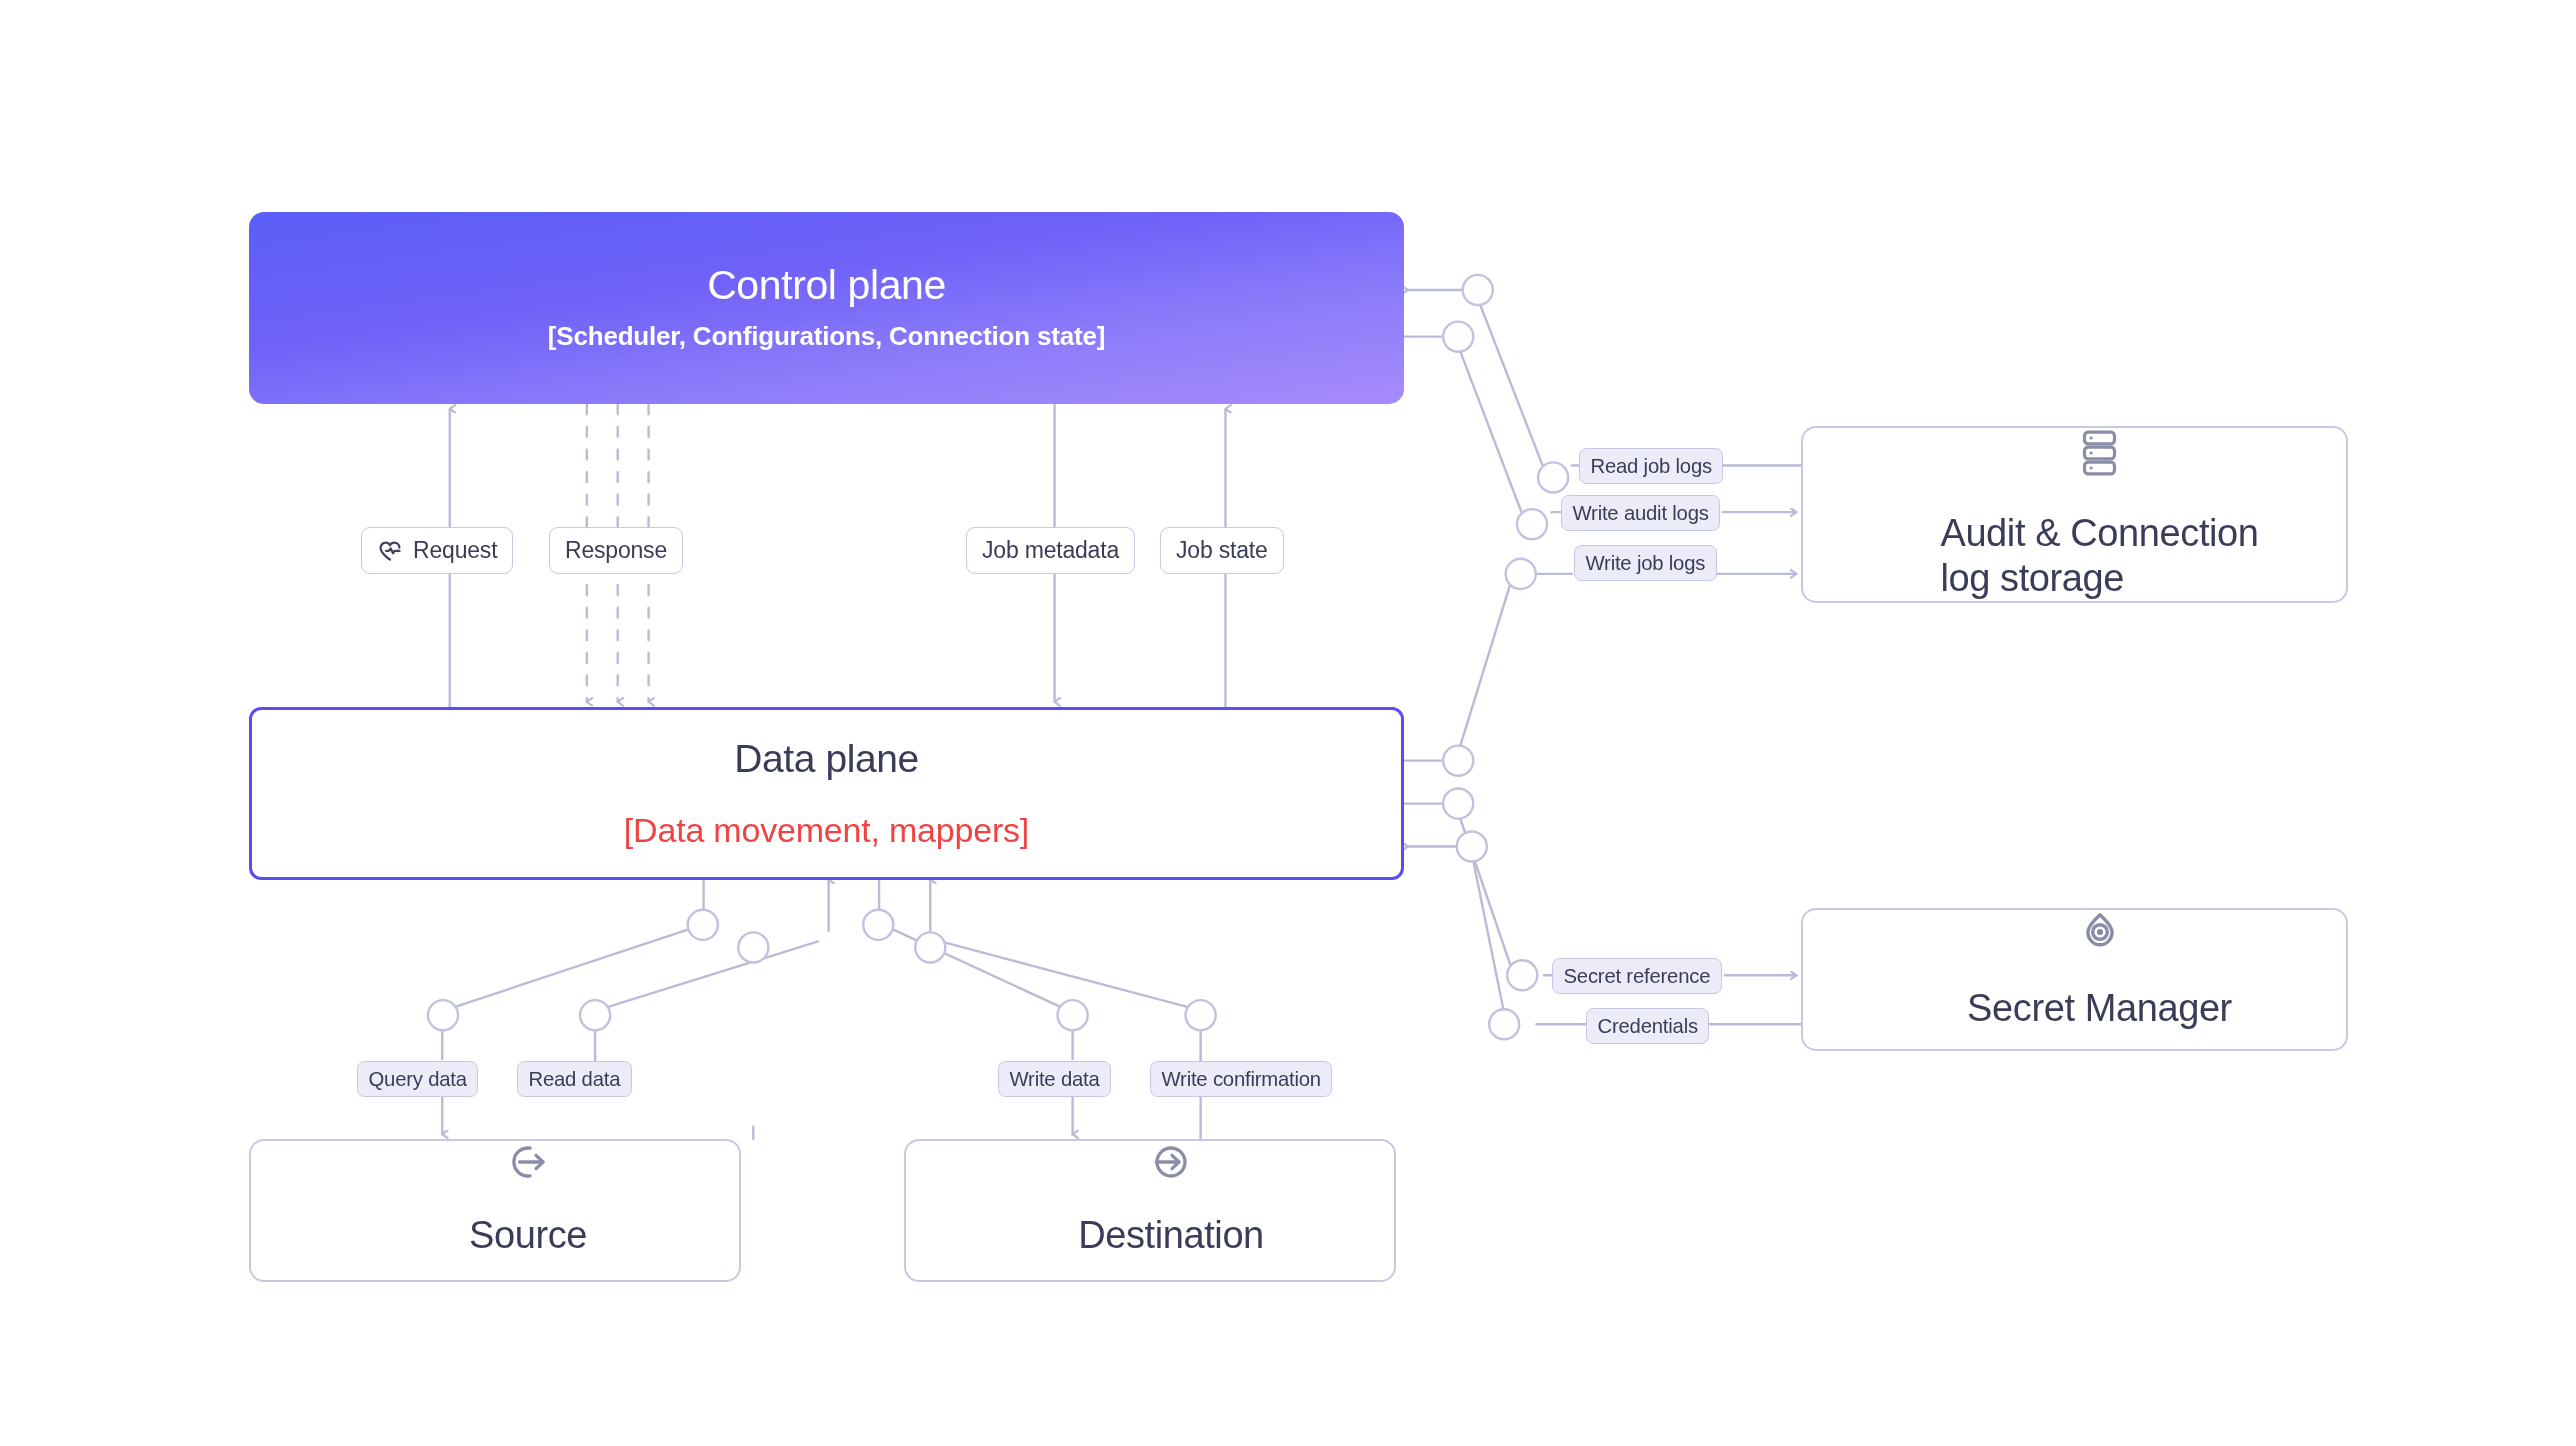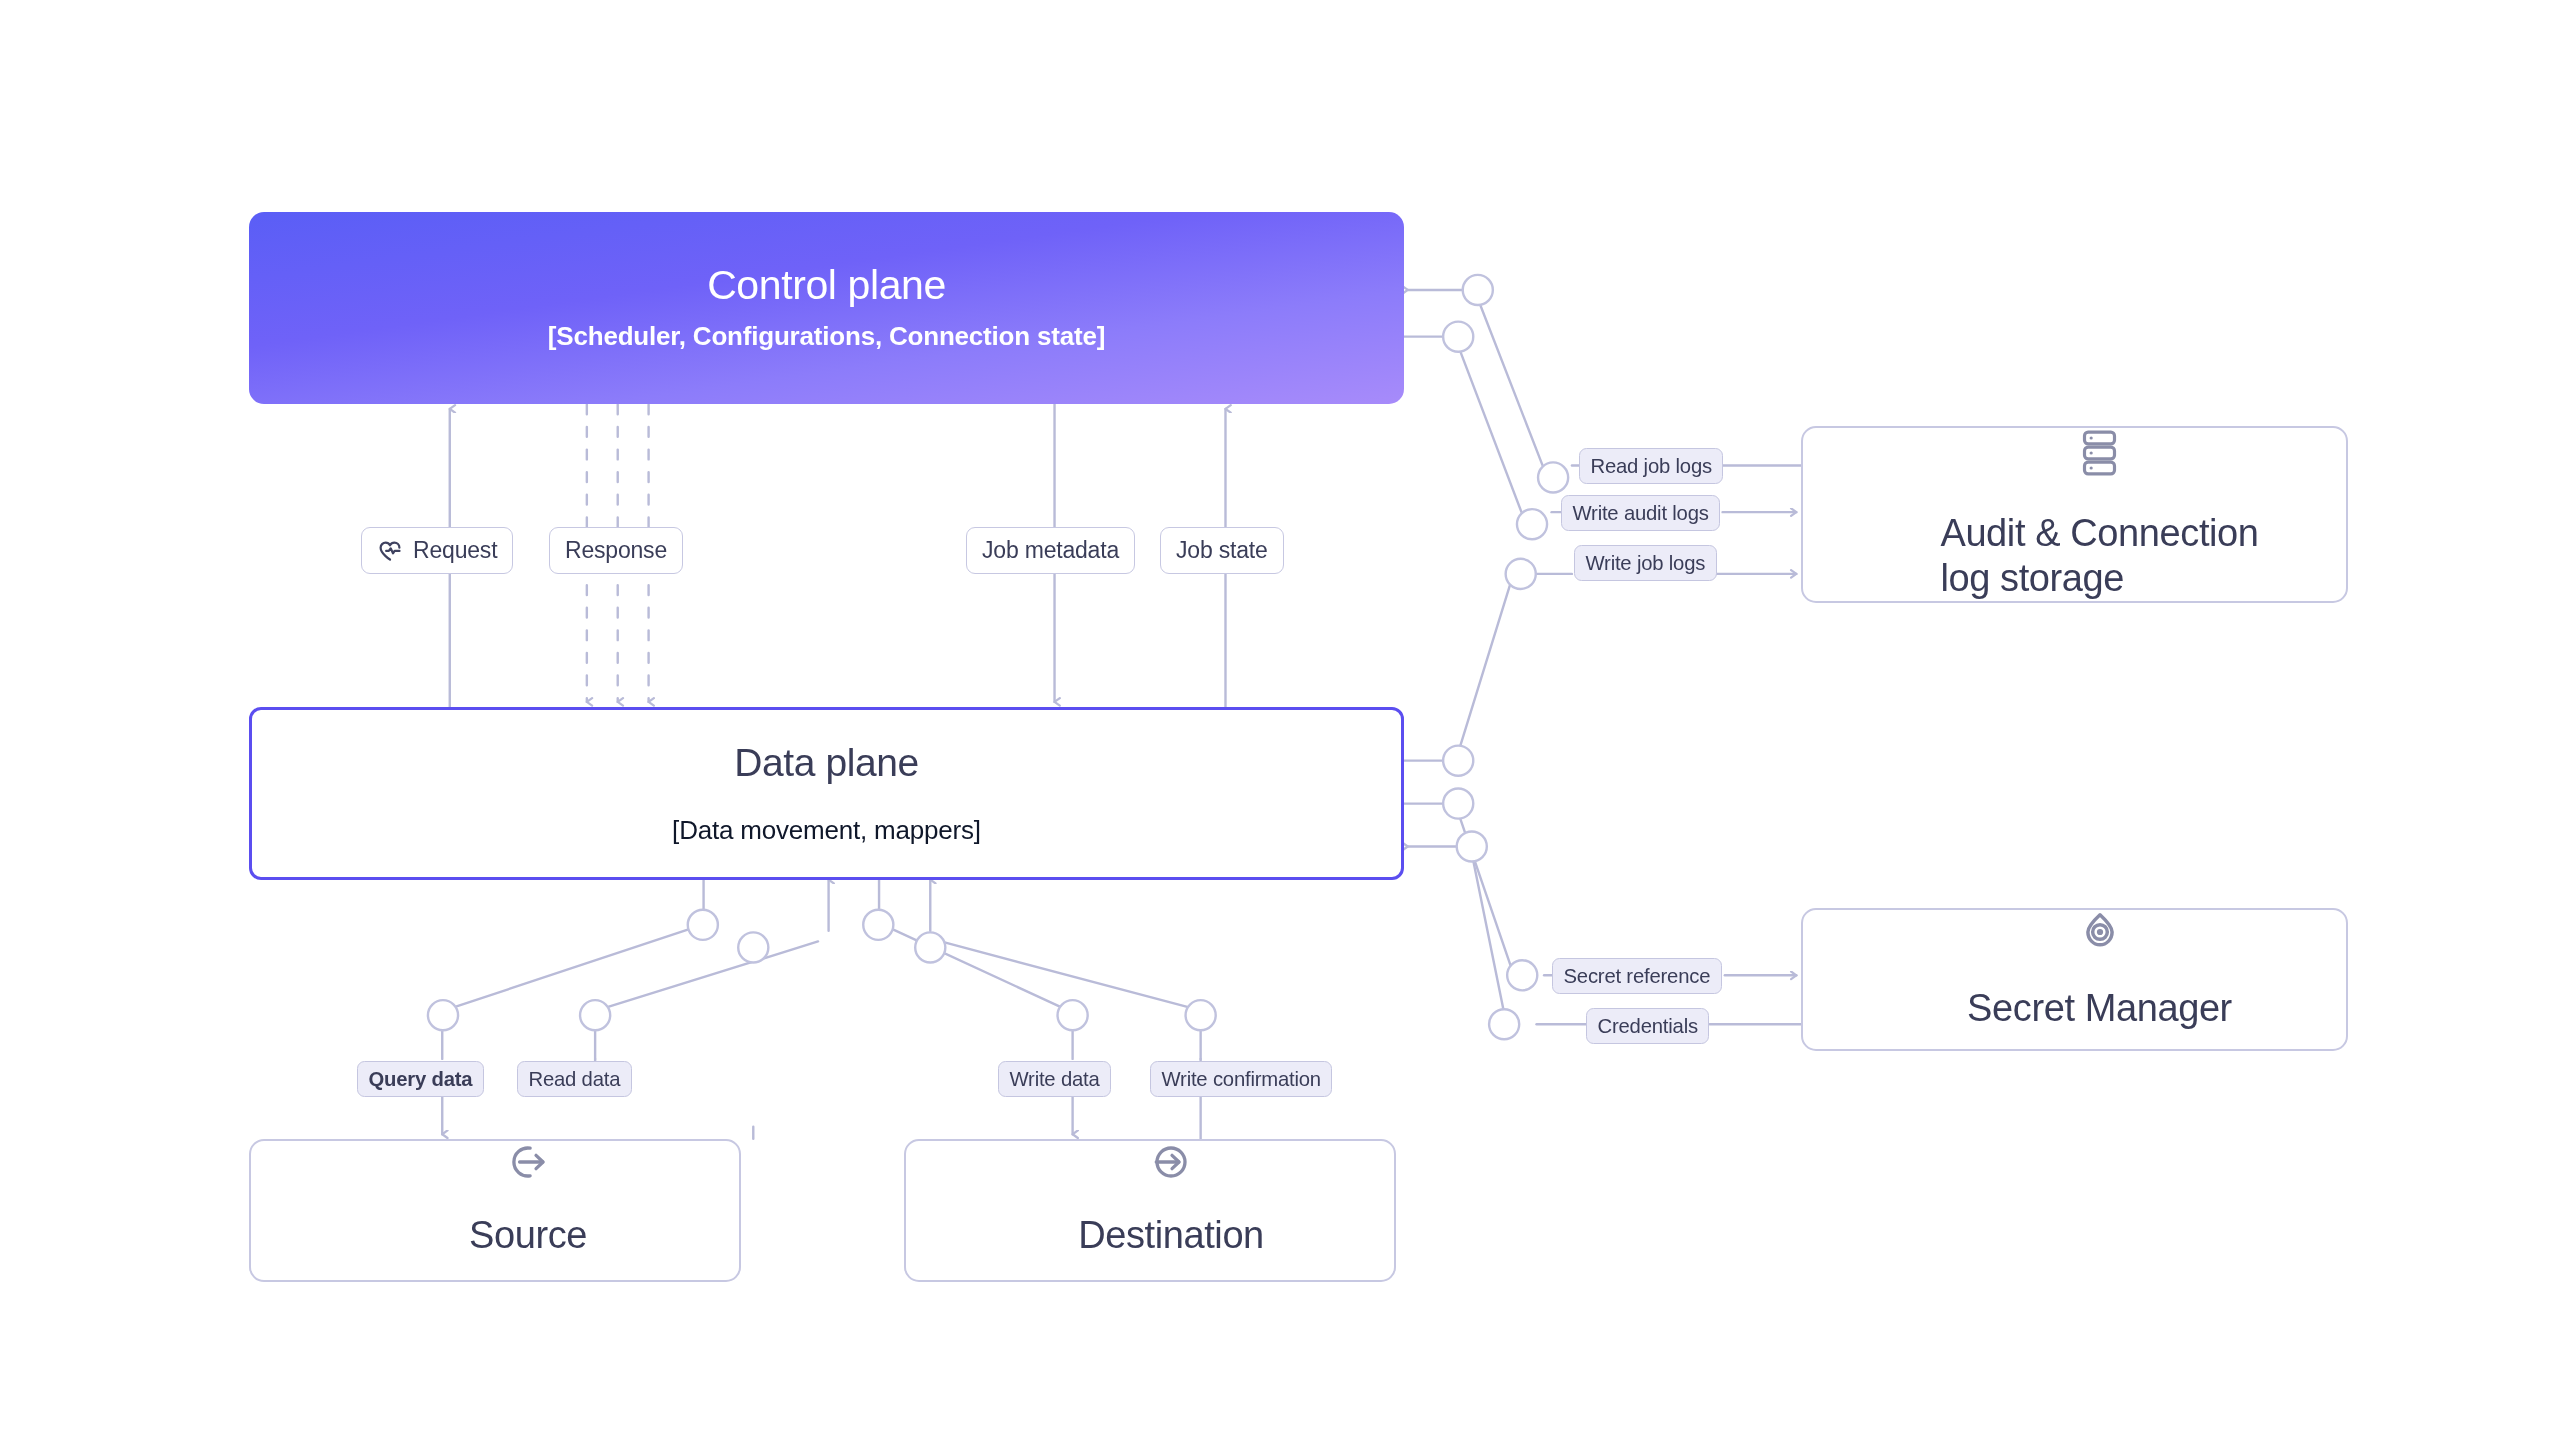--- a/index.html
+++ b/index.html
@@ -72,24 +72,24 @@
     border: 3px solid #5b4ef0;
     border-radius: 12px;
     color: #3a3d58;
   }
   .node-data .node-title {
     font-size: 39px;
     font-weight: 400;
     letter-spacing: -0.4px;
   }
   .node-data .node-sub {
-    font-size: 26px;
+    font-size: 34px;
     font-weight: 400;
     margin-top: 30px;
-    color: #0f172a;
+    color: #ef4444;
     letter-spacing: -0.2px;
   }
 
   .node-plain {
     background: #ffffff;
     border: 2.3px solid #c7c8e2;
     border-radius: 15px;
     flex-direction: column;
     justify-content: flex-start;
     color: #3a3d58;
@@ -392,21 +392,21 @@
   </div>
 
   <div class="chip chip-pill" style="left:1552px; top:958px;">
     <span>Secret reference</span>
   </div>
 
   <div class="chip chip-pill" style="left:1586px; top:1008px;">
     <span>Credentials</span>
   </div>
 
-  <div class="chip chip-pill" style="left:357px; top:1061px;font-weight:bold;">
+  <div class="chip chip-pill" style="left:357px; top:1061px;">
     <span>Query data</span>
   </div>
 
   <div class="chip chip-pill" style="left:517px; top:1061px;">
     <span>Read data</span>
   </div>
 
   <div class="chip chip-pill" style="left:998px; top:1061px;">
     <span>Write data</span>
   </div>

